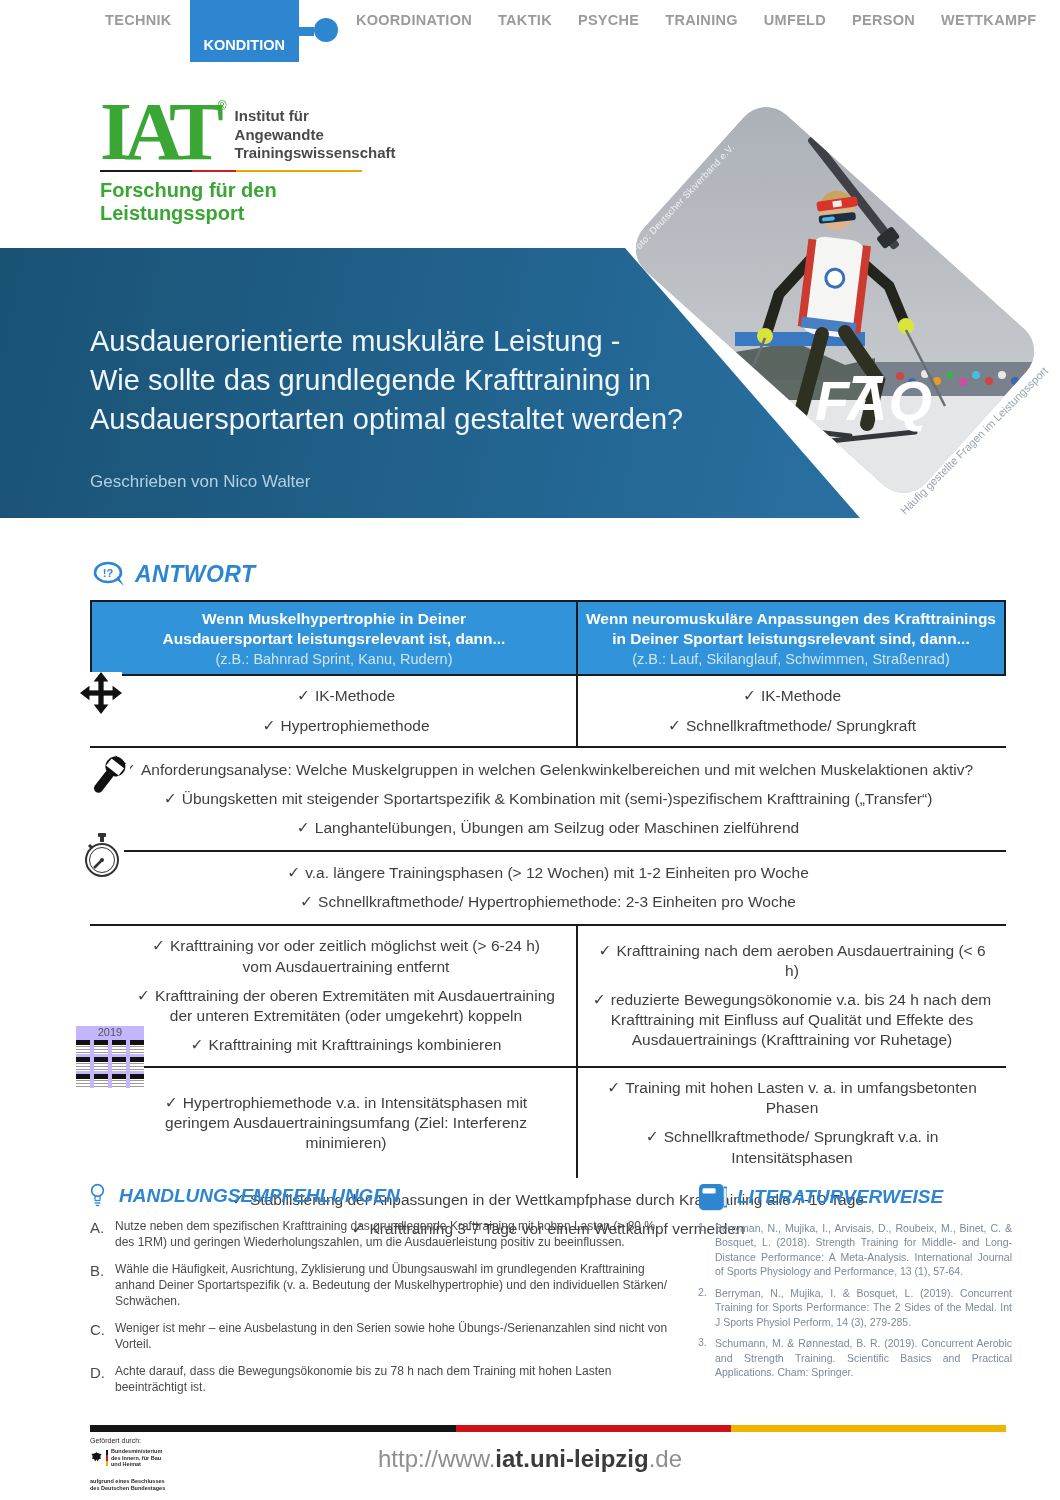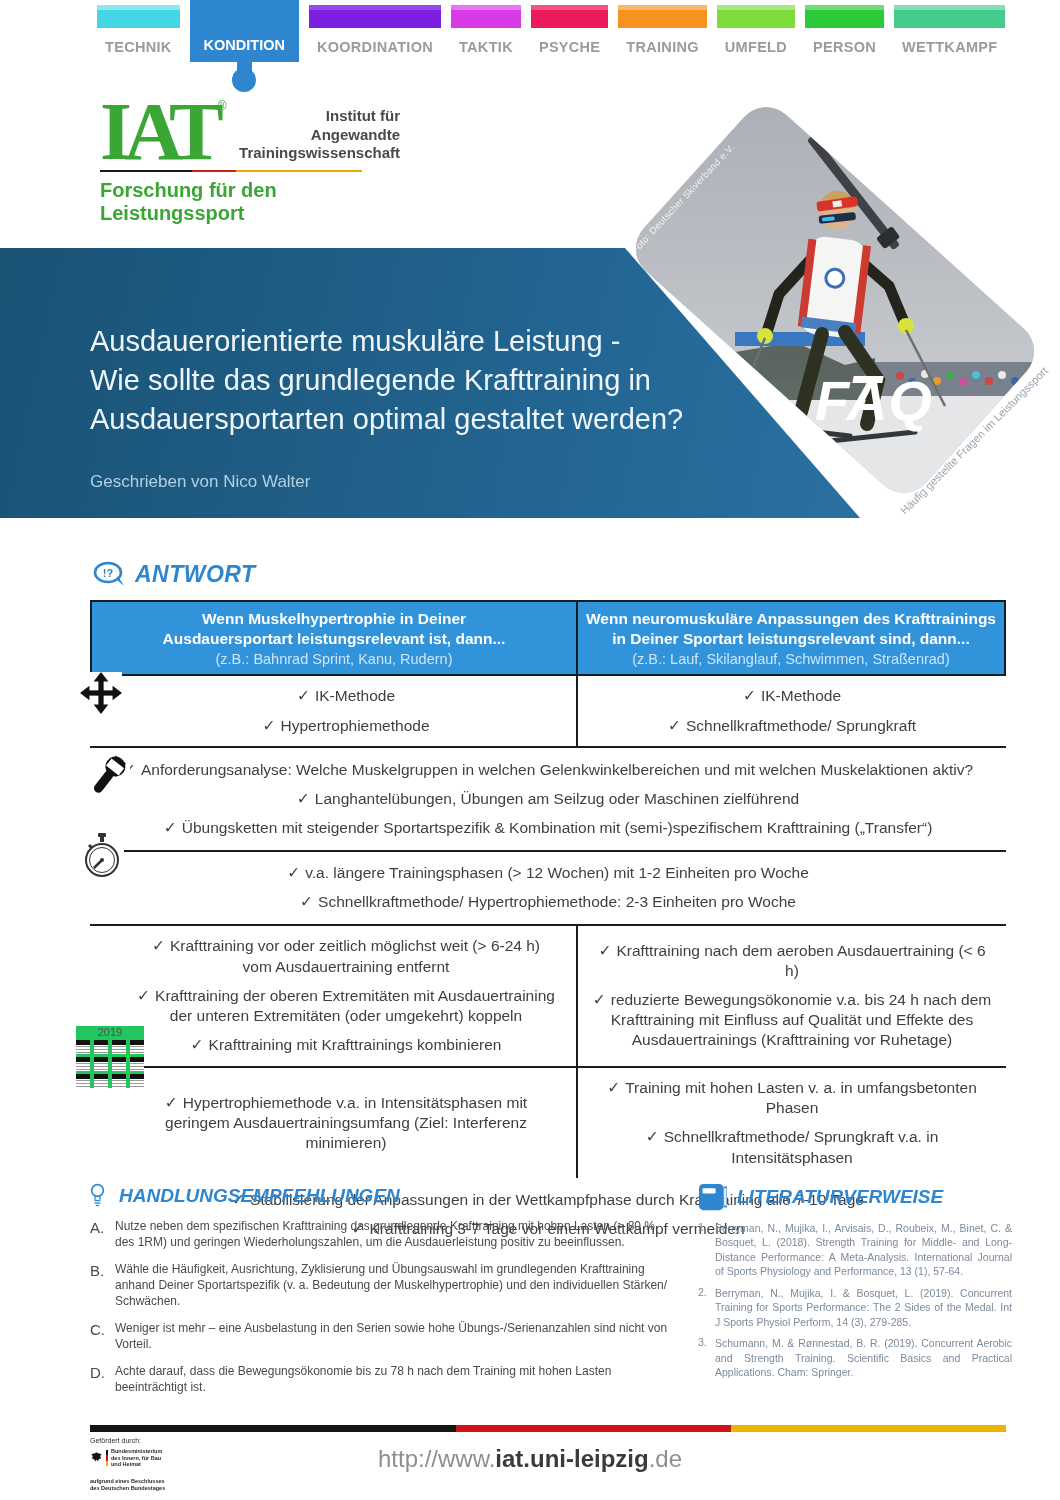--- a/index.html
+++ b/index.html
@@ -1,32 +1,32 @@
 <!DOCTYPE html>
 <html lang="de"><head>
 <meta charset="utf-8">
 <style>
   * { margin:0; padding:0; box-sizing:border-box; }
   body { background:#ffffff; font-family:"Liberation Sans","DejaVu Sans",sans-serif; }
   .page { position:relative; width:1060px; height:1500px; margin:0 auto; background:#fff; overflow:hidden; }
 
   
   .top-nav { position:absolute; left:97px; top:0; display:flex; gap:10px; align-items:flex-start; z-index:5; }
-  .tab { display:flex; flex-direction:column; align-items:center; }
+  .tab { display:flex; flex-direction:row; align-items:center; }
   .tab-block { height:23px; width:100%; margin-top:5px; }
   .tab-label { margin-top:11px; font-weight:bold; font-size:14.5px; color:#9b9b9b; letter-spacing:.3px; padding:0 8px; white-space:nowrap; }
   .tab.active { position:relative; }
   .tab.active .active-block { display:flex; align-items:flex-end; justify-content:center; height:62px; padding:0 14px 9px 14px; }
   .tab.active .tab-label-active { font-weight:bold; font-size:14.5px; color:#fff; white-space:nowrap; }
   .tab-neck { width:15px; height:9px; }
   .tab-knob { width:24px; height:24px; border-radius:50%; margin-top:-3px; }
 
   
   .iat-logo { position:absolute; left:100px; top:98px; width:300px; }
-  .iat-row { display:flex; align-items:flex-end;text-align:right; }
+  .iat-row { display:flex; align-items:flex-end; }
   .iat-acronym { font-family:"Liberation Serif","DejaVu Serif",serif; font-size:82px; line-height:.82; color:#3aa634; font-weight:bold; letter-spacing:-8px; }
   .iat-reg { font-size:12px; color:#3aa634; margin-bottom:52px; margin-left:2px; }
   .iat-name { font-size:15px; color:#4a4a4a; font-weight:bold; line-height:1.25; margin-left:8px; margin-bottom:2px; }
   .iat-rule { height:2px; margin-top:5px; width:262px;
     background:linear-gradient(to right,#1a1a1a 0 35%,#cc2021 35% 52%,#e8a800 52% 100%); }
   .iat-tagline { margin-top:7px; font-size:20px; color:#3aa634; font-weight:bold; }
 
   
   .hero-band { position:absolute; left:0; top:248px; width:1060px; height:270px; z-index:1;
     background:linear-gradient(102deg,#1a5274 0%,#236693 55%,#2d77ab 100%);
@@ -68,21 +68,21 @@
   .t-col-left .check-item { max-width:420px; }
   .t-col-right .check-item { max-width:400px; }
   .check-mark { margin-right:5px; }
 
   .row-icon { position:absolute; background:#fff; z-index:3; }
   .icon-move { left:-10px; top:72px; }
   .icon-wrench { left:-4px; top:152px; }
   .icon-stopwatch { left:-10px; top:232px; }
   .icon-cal-year { left:-14px; top:426px; }
   
-  .cal-year { width:68px; background:#22c55e; }
+  .cal-year { width:68px; background:#c4b5fd; }
   .cal-year-title { font-size:11px; color:#555; text-align:center; }
   .cal-year-grid { display:grid; grid-template-columns:repeat(4,1fr); gap:3px 4px; margin-top:2px; }
   .cal-month { height:14px; border-top:5px solid #111; background:repeating-linear-gradient(180deg,#fff 0 1px,#9a9a9a 1px 2px,#fff 2px 3px); }
 
   
   .recommendations { position:absolute; left:90px; top:1183px; width:578px; }
   .rec-heading { display:flex; align-items:center; gap:14px; }
   .rec-title { font-size:19px; font-weight:bold; font-style:italic; color:#2e86d0; }
   .rec-item { display:flex; margin-top:11px; }
   .rec-label { width:25px; flex:none; font-size:15px; color:#4a4a4a; }
@@ -277,22 +277,22 @@
             <div class="check-item"><span class="check-mark">✓</span><span class="check-text">Hypertrophiemethode</span></div>
           </div>
           <div class="t-col-right">
             <div class="check-item"><span class="check-mark">✓</span><span class="check-text">IK-Methode</span></div>
             <div class="check-item"><span class="check-mark">✓</span><span class="check-text">Schnellkraftmethode/ Sprungkraft</span></div>
           </div>
         </div>
         <div class="t-row r1 bb">
           <div class="t-full">
             <div class="check-item"><span class="check-mark">✓</span><span class="check-text">Anforderungsanalyse: Welche Muskelgruppen in welchen Gelenkwinkelbereichen und mit welchen Muskelaktionen aktiv?</span></div>
+            <div class="check-item"><span class="check-mark">✓</span><span class="check-text">Übungsketten mit steigender Sportartspezifik &amp; Kombination mit (semi-)spezifischem Krafttraining („Transfer“)</span></div>
             <div class="check-item"><span class="check-mark">✓</span><span class="check-text">Langhantelübungen, Übungen am Seilzug oder Maschinen zielführend</span></div>
-            <div class="check-item"><span class="check-mark">✓</span><span class="check-text">Übungsketten mit steigender Sportartspezifik &amp; Kombination mit (semi-)spezifischem Krafttraining („Transfer“)</span></div>
           </div>
         </div>
         <div class="t-row r2 bb">
           <div class="t-full">
             <div class="check-item"><span class="check-mark">✓</span><span class="check-text">v.a. längere Trainingsphasen (&gt; 12 Wochen) mit 1-2 Einheiten pro Woche</span></div>
             <div class="check-item"><span class="check-mark">✓</span><span class="check-text">Schnellkraftmethode/ Hypertrophiemethode: 2-3 Einheiten pro Woche</span></div>
           </div>
         </div>
         <div class="t-row r3 bb">
           <div class="t-col-left">

